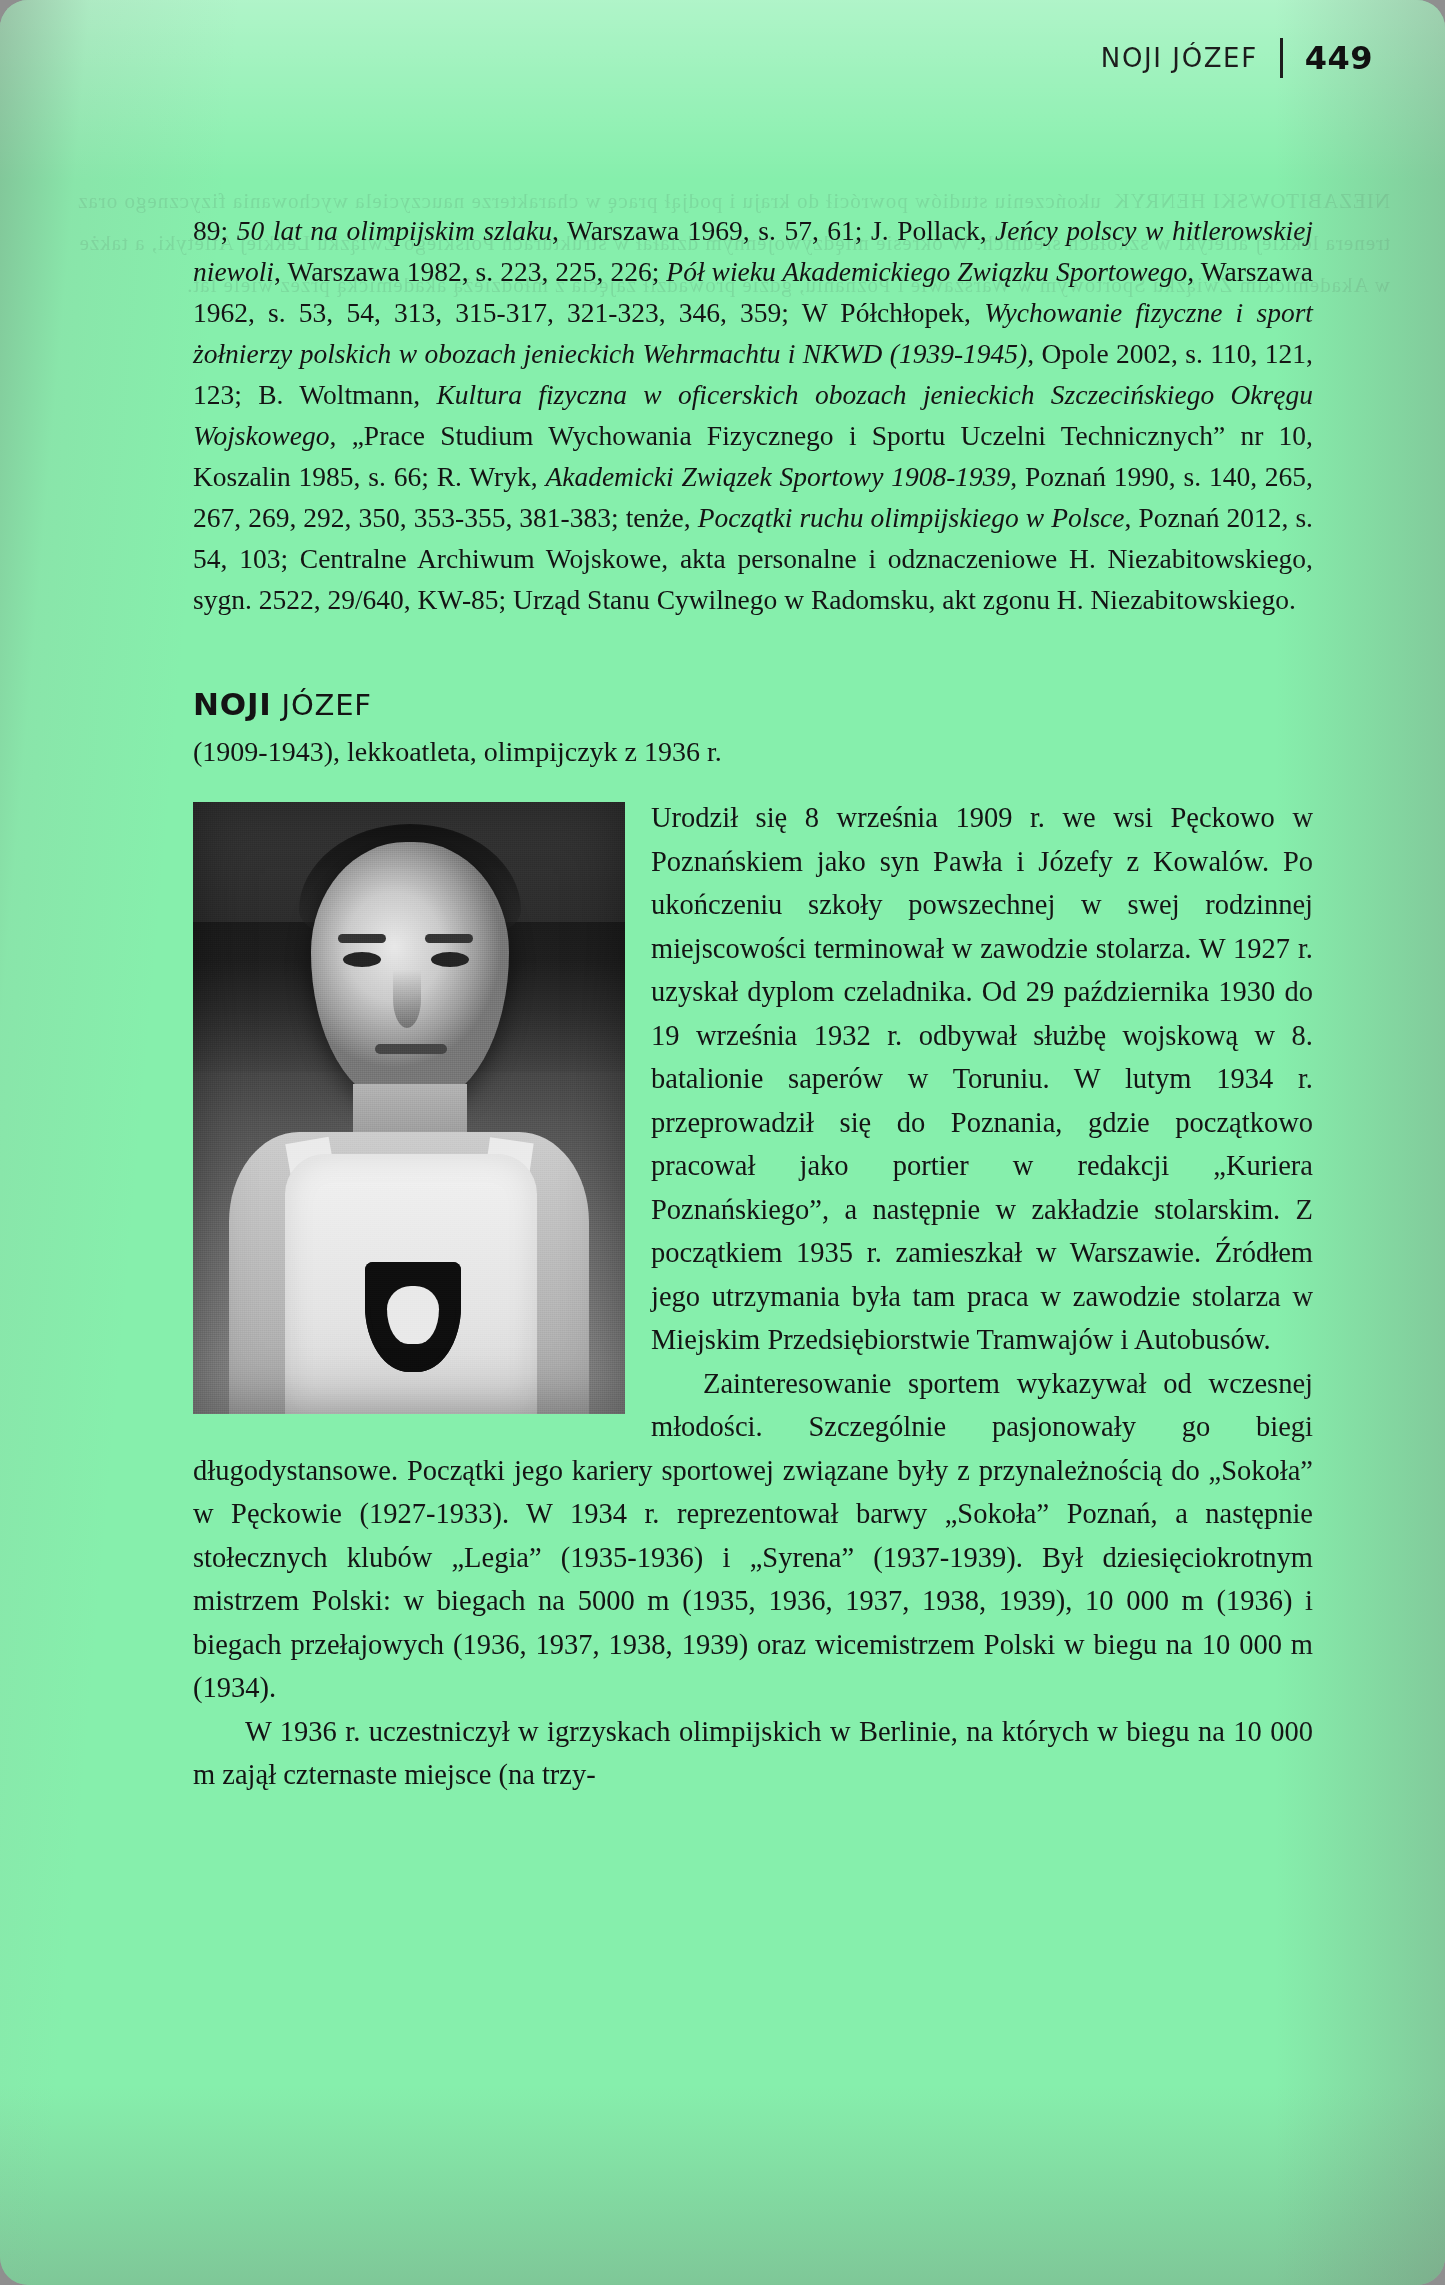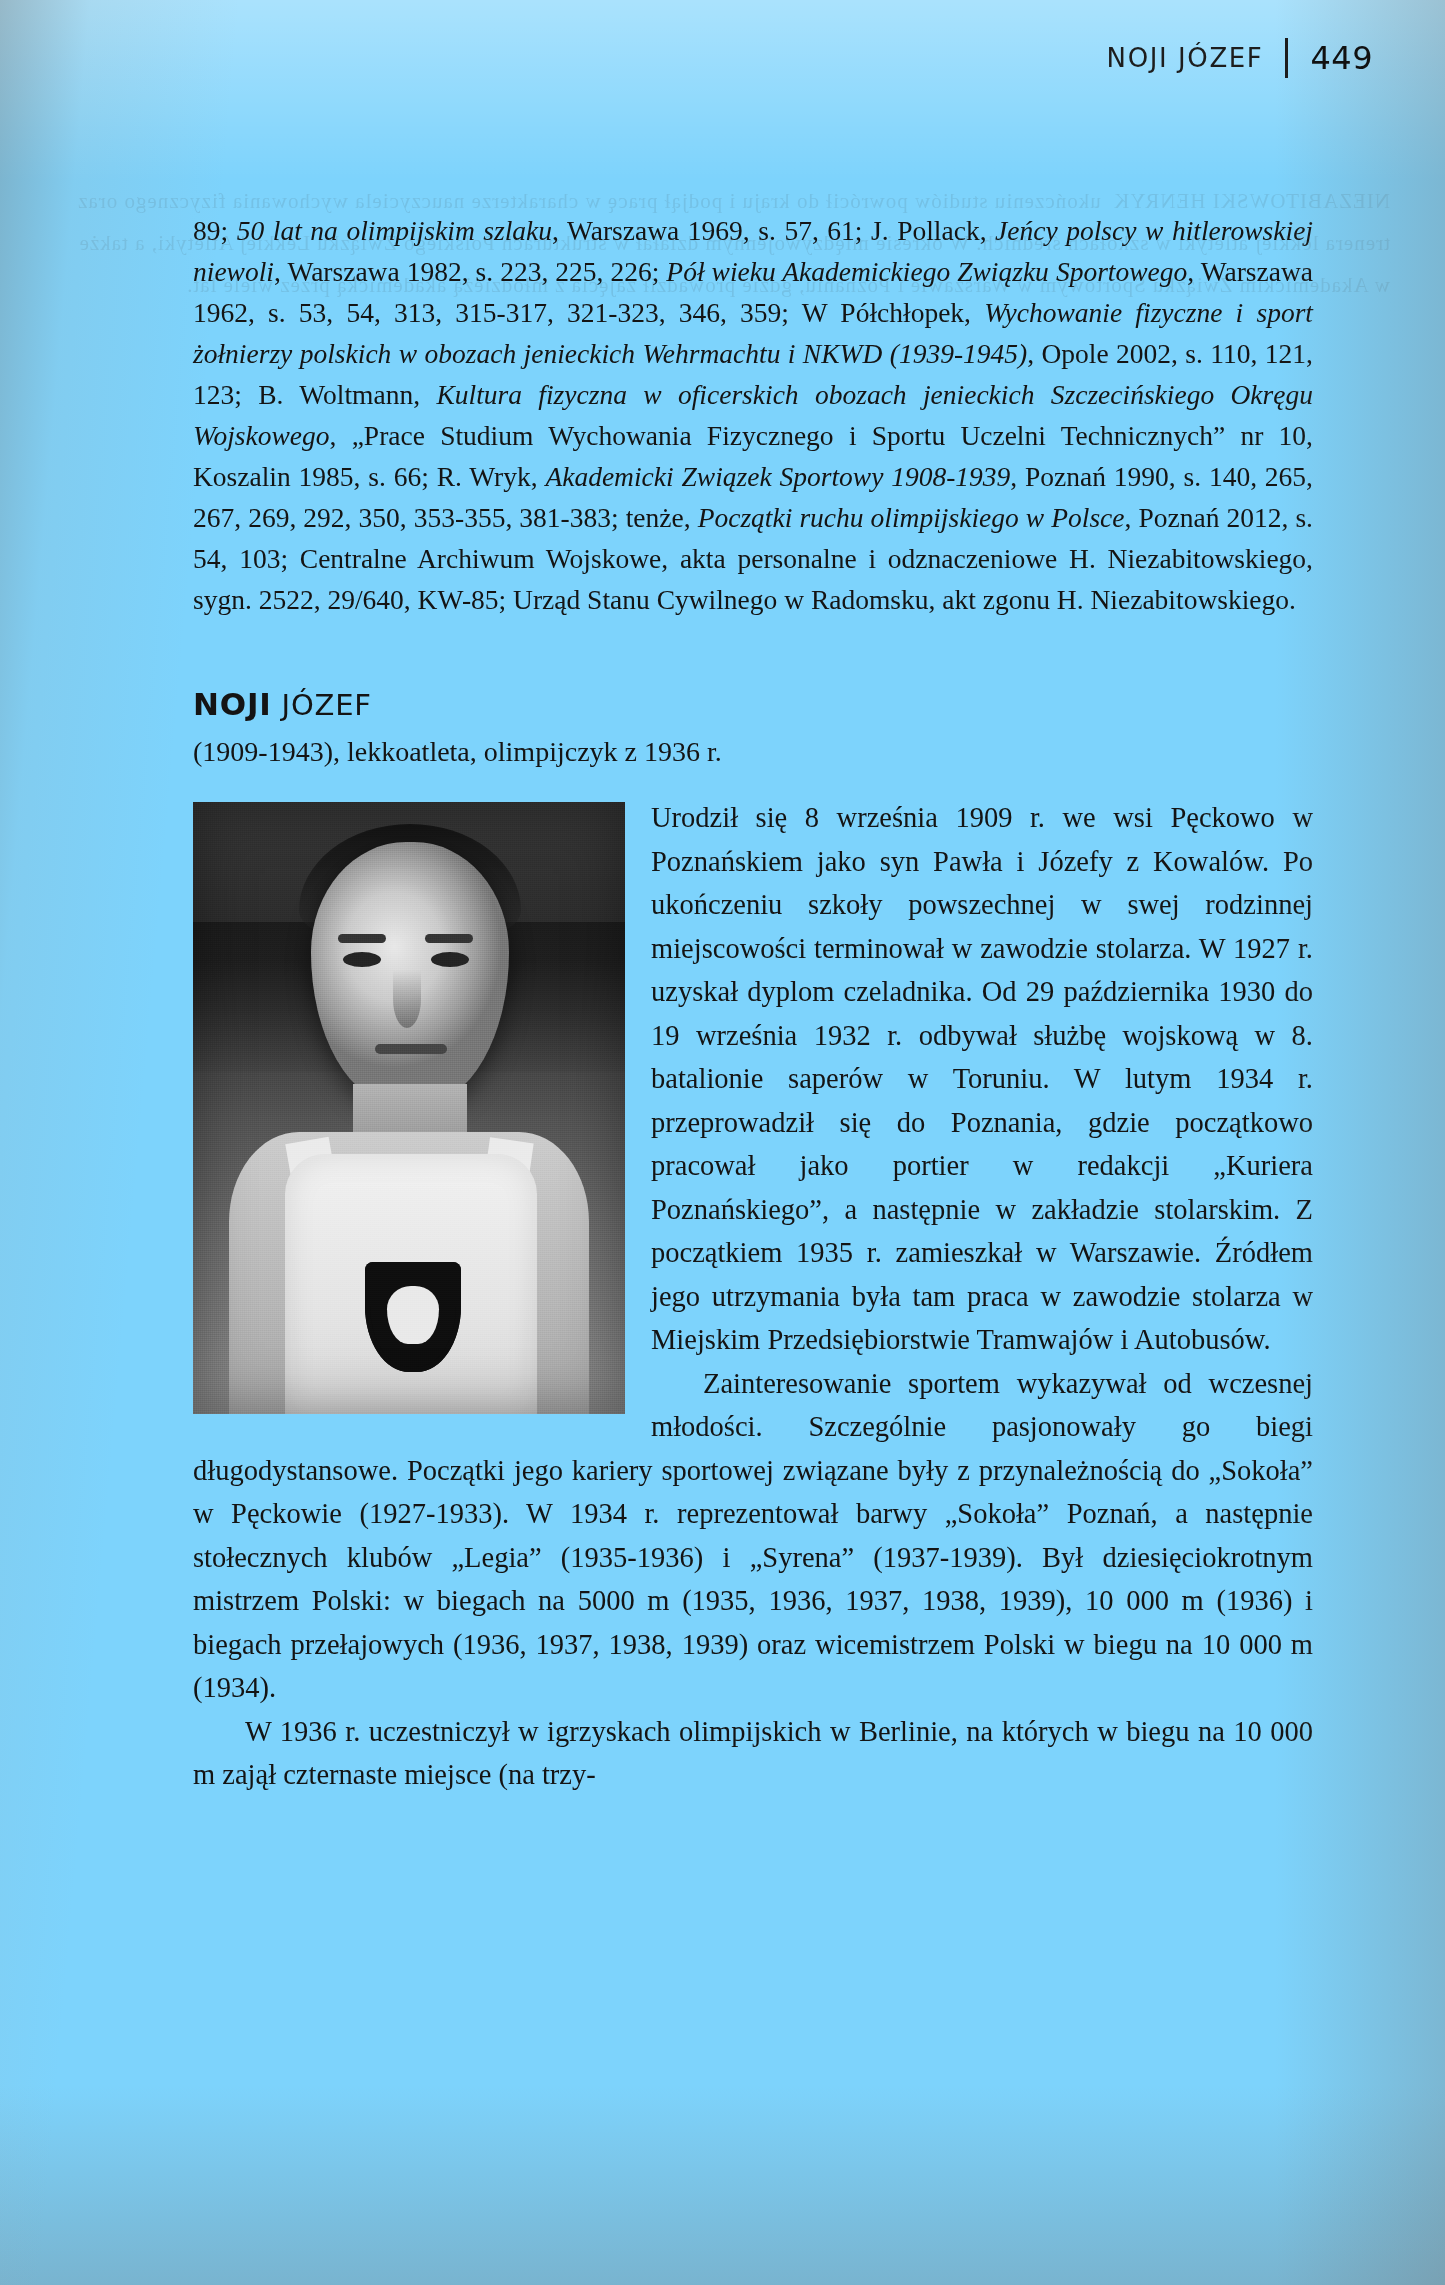--- a/index.html
+++ b/index.html
@@ -4,24 +4,25 @@
 <style>
   html, body {
     margin: 0;
     padding: 0;
     background: #8f8f8f;
   }
   .page {
     position: relative;
     width: 1445px;
     height: 2285px;
-    background: #7dd3fc;
+    background: #86efac;
     overflow: hidden;
     font-family: "Liberation Serif", serif;
     color: #141414;
+    border-radius: 28px;
   }
   
   .paper-shade {
     position: absolute;
     inset: 0;
     background:
       linear-gradient(95deg, rgba(120,118,115,0.38) 0px, rgba(160,158,154,0.12) 90px, rgba(255,255,255,0.0) 240px),
       linear-gradient(270deg, rgba(120,118,115,0.30) 0px, rgba(255,255,255,0.0) 170px),
       linear-gradient(180deg, rgba(255,255,255,0.35) 0px, rgba(255,255,255,0.0) 180px),
       linear-gradient(0deg, rgba(110,108,105,0.30) 0px, rgba(255,255,255,0.0) 200px);
@@ -65,21 +66,21 @@
   }
   .running-head .rh-rule {
     display: block;
     width: 3px;
     height: 40px;
     background: #1d1d1d;
   }
   .running-head .rh-page {
     font-family: "DejaVu Sans", sans-serif;
     font-size: 32px;
-    font-weight: normal;
+    font-weight: bold;
     letter-spacing: 0.5px;
     color: #111;
   }
 
   
   .column {
     position: absolute;
     left: 193px;
     top: 210px;
     width: 1120px;

